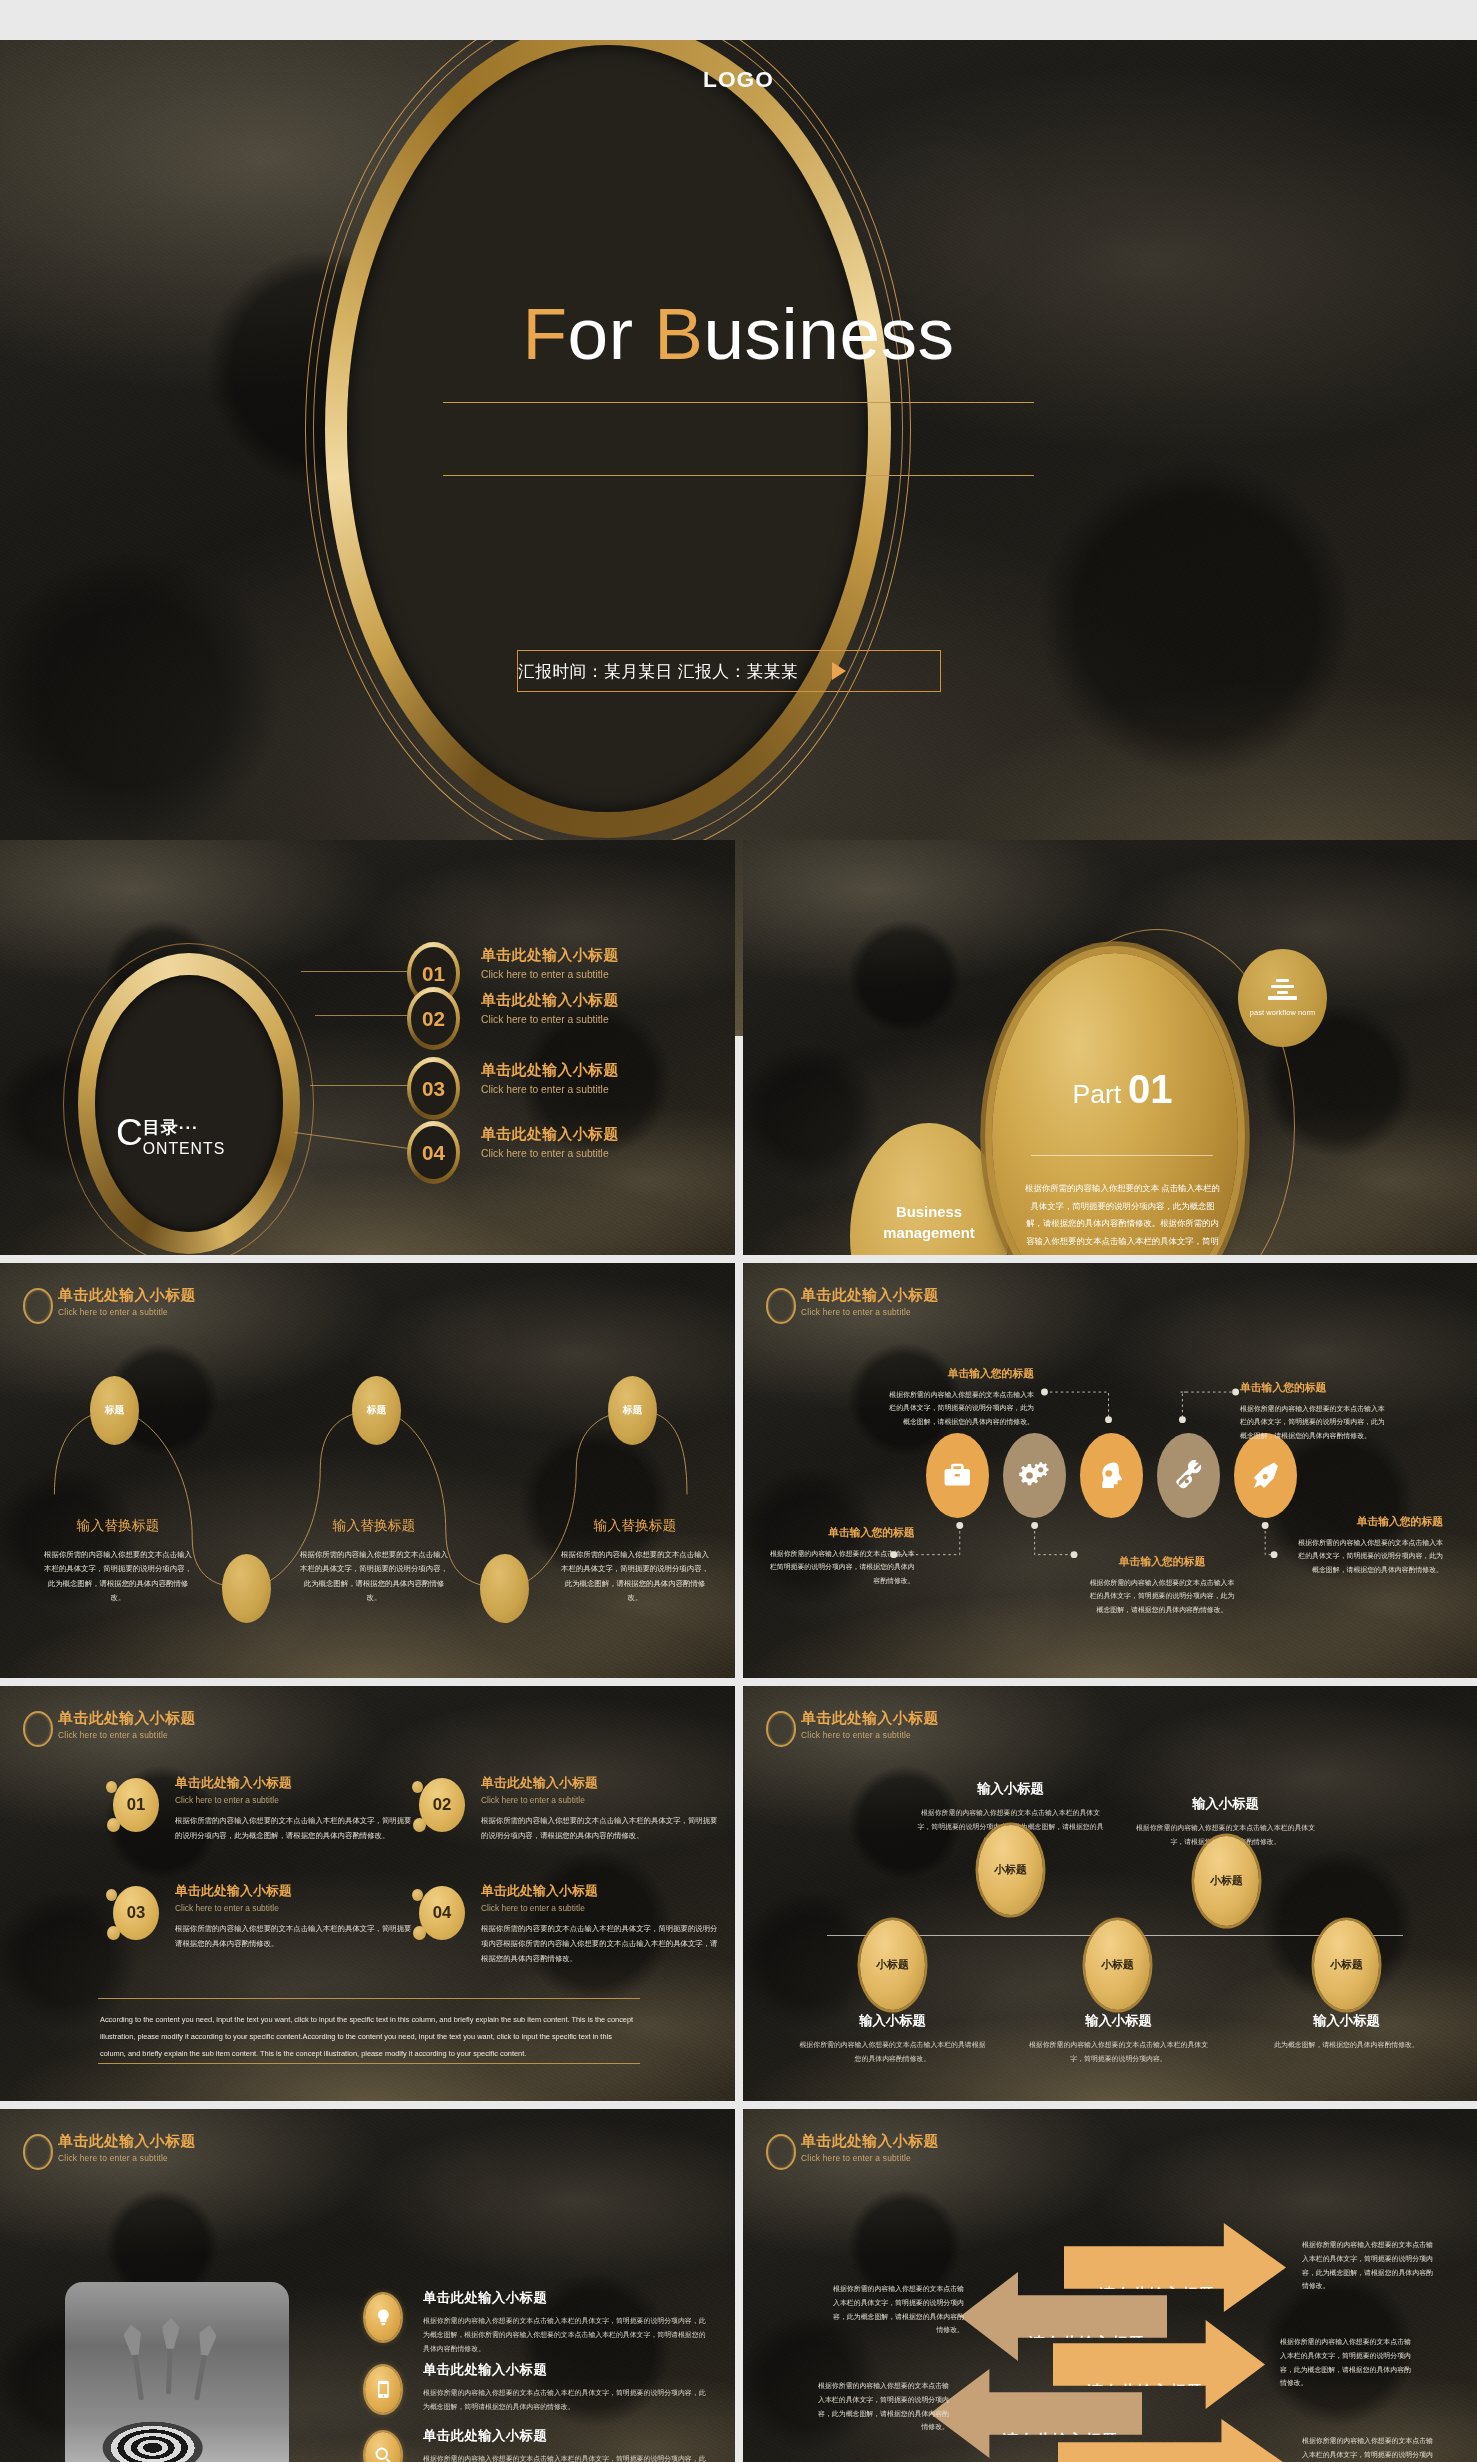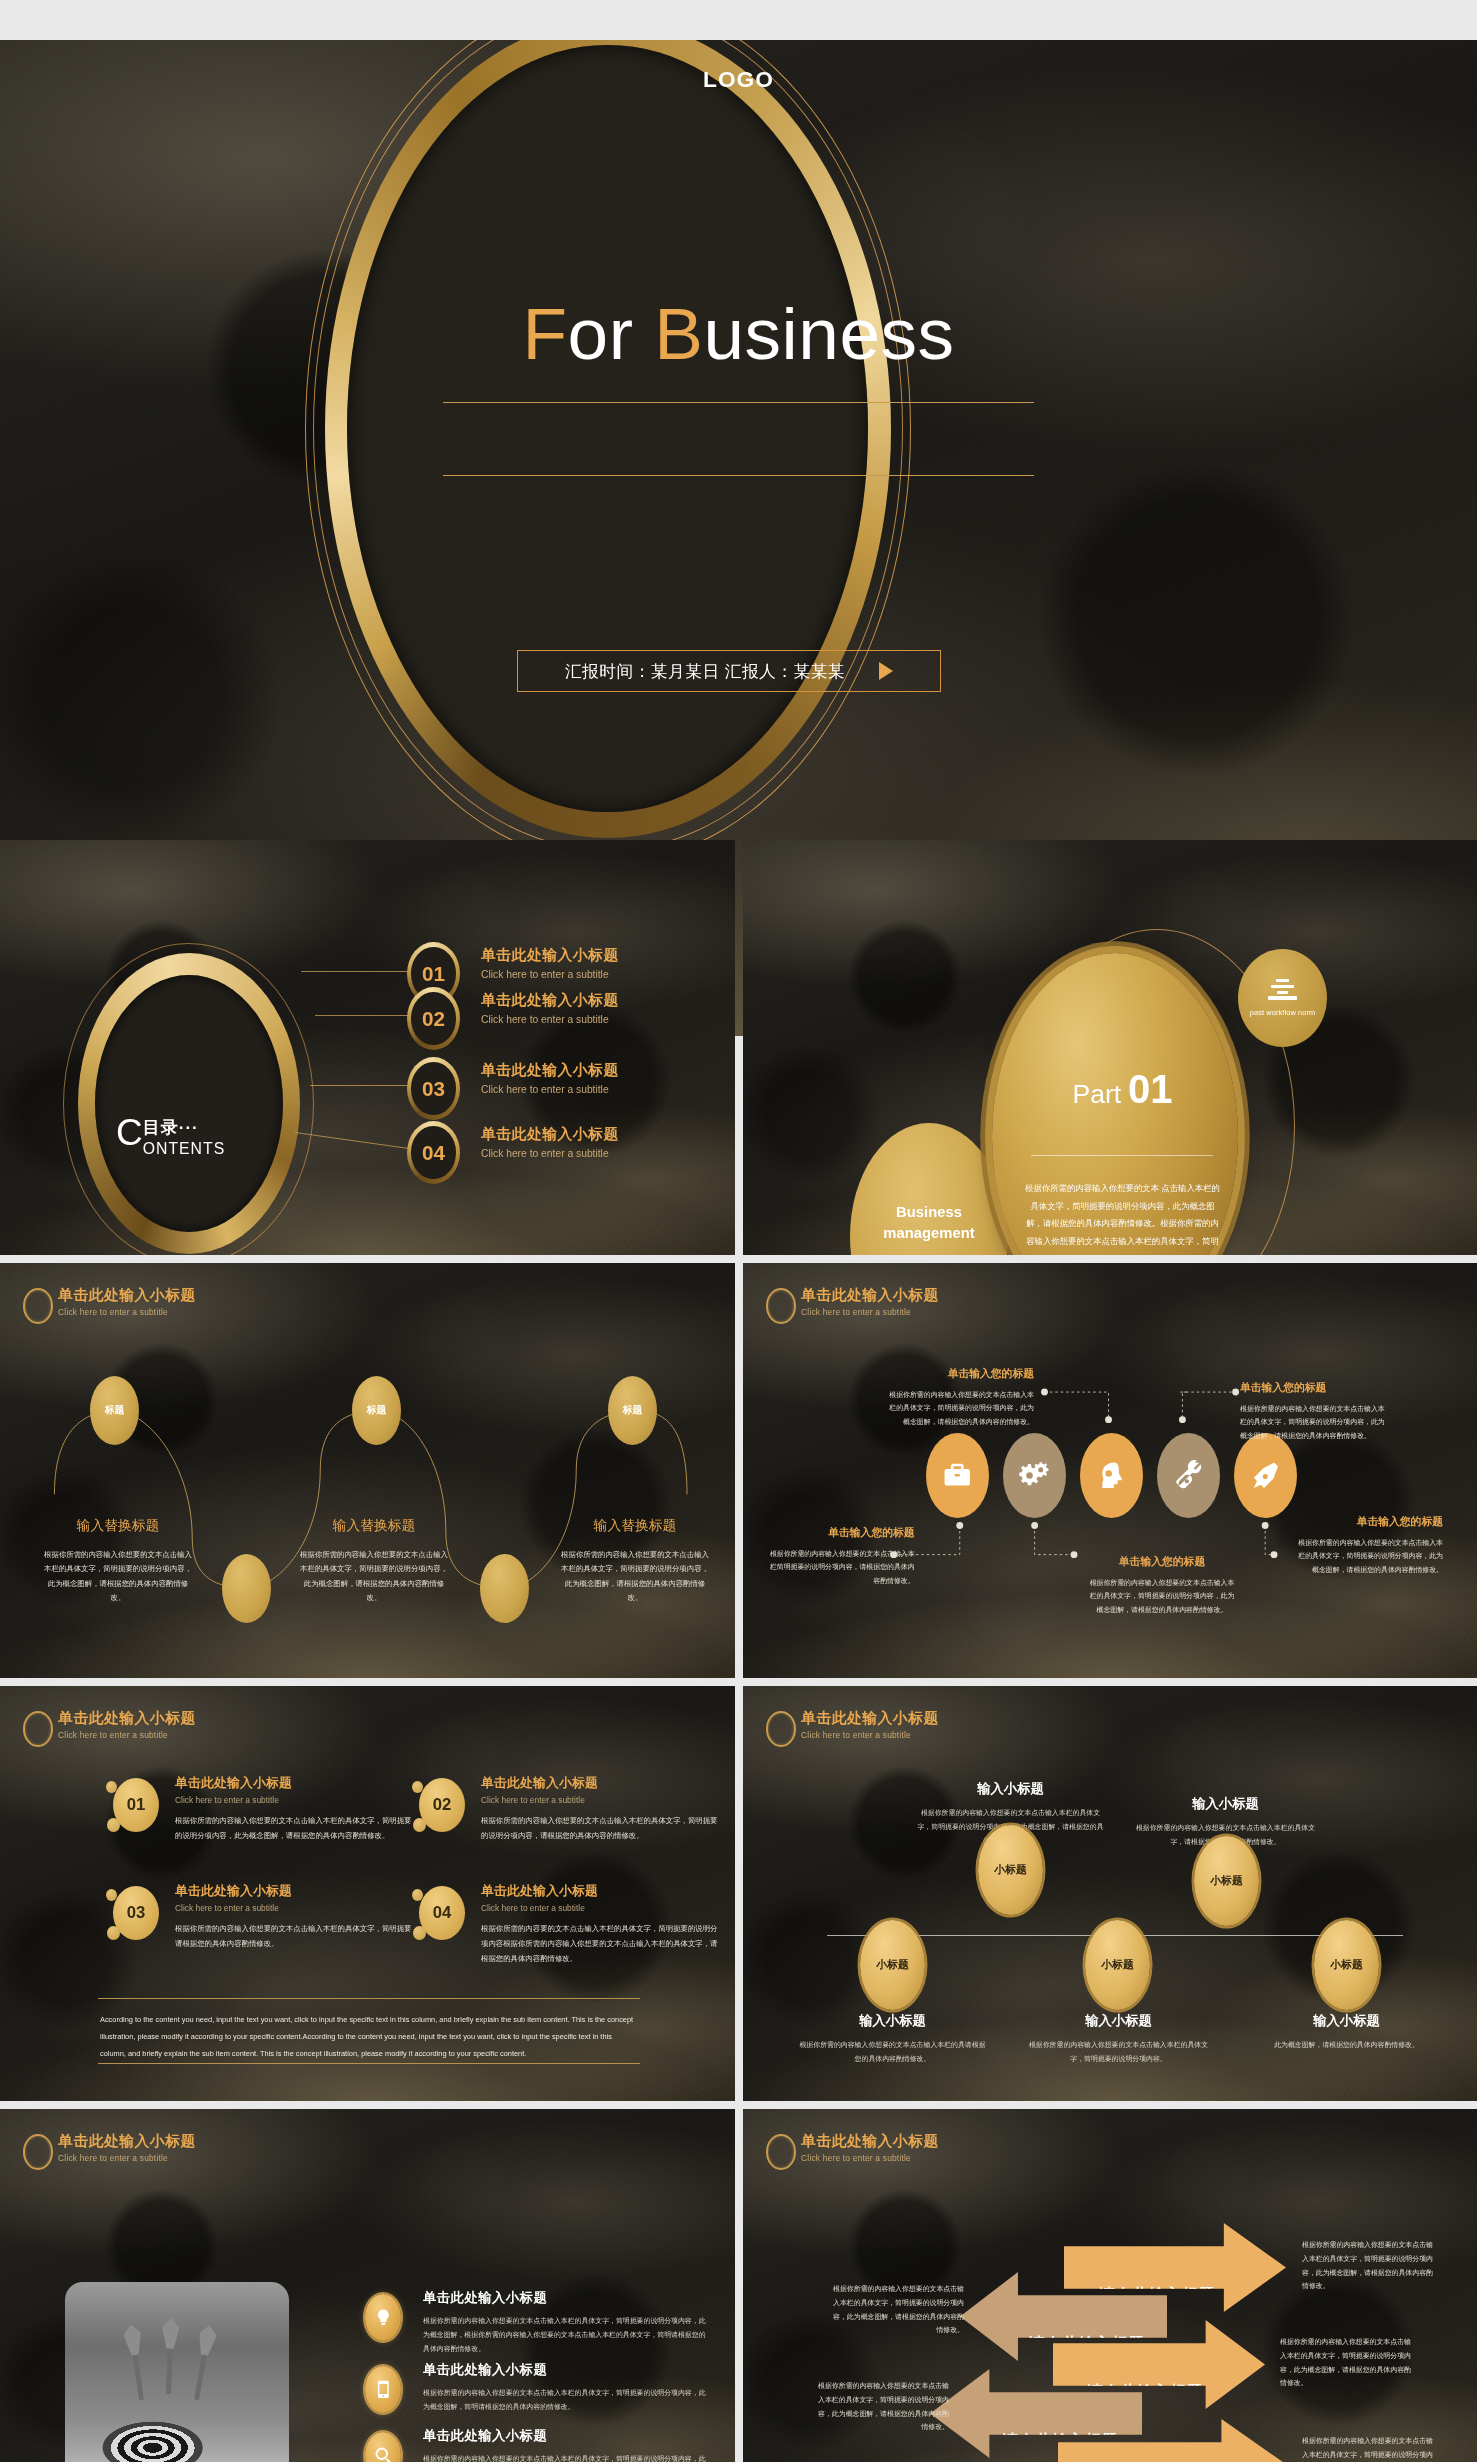--- a/index.html
+++ b/index.html
@@ -69,21 +69,21 @@
   #title-logo-sub{ top:55px; font-size:10.3px; color:#e9e3d8; letter-spacing:0.2px; }
   #title-eyebrow{ top:227px; font-size:19.7px; color:#e7e2d8; letter-spacing:0.5px; }
   #title-main{ top:251px; font-size:73px; font-weight:400; letter-spacing:0.5px; color:#ffffff; line-height:1.18; }
   #title-main .g{ color:#e9a84f; }
   #title-rule-top{ position:absolute; left:443px; top:362px; width:591px; height:1px; background:#c79a4e; }
   #title-rule-bot{ position:absolute; left:443px; top:435px; width:591px; height:1px; background:#c79a4e; }
   #title-cn{ top:374px; font-size:33px; font-weight:700; color:#fff; letter-spacing:1px;
              text-shadow:0 1.5px 3px rgba(0,0,0,.7); }
   #title-datebar{
     position:absolute; left:517px; top:610px; width:424px; height:42px;
-    border:1.5px solid #d3933f; display:flex; align-items:center; justify-content:center; gap:34px;
+    border:1.5px solid #d3933f; display:flex; align-items:center; gap:34px;
   }
   #title-datebar .dtxt{ font-size:16.7px; color:#fff; letter-spacing:0.5px; white-space:nowrap; }
   .play-tri{ width:0;height:0;border-left:14.8px solid #e8a44e;border-top:9.4px solid transparent;border-bottom:9.4px solid transparent; }
 
   
   .gslide{ width:735px; height:415px; }
   .col-l{ left:0; } .col-r{ left:743px; }
 
   
   .hdr{ position:absolute; left:22.7px; top:22.7px; display:flex; align-items:flex-start; }

